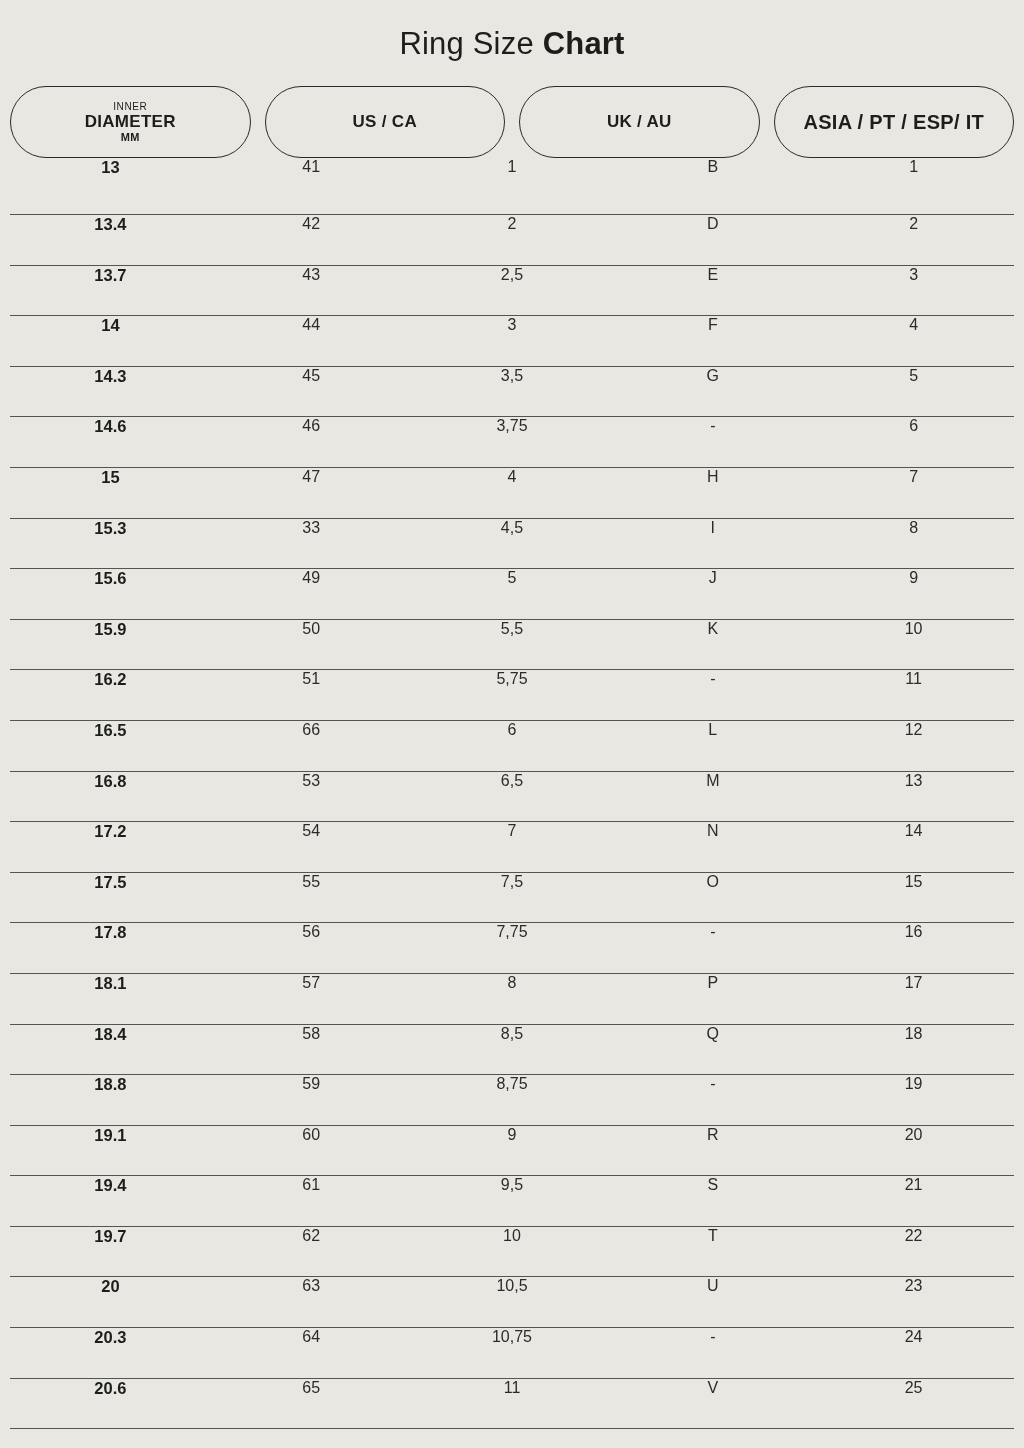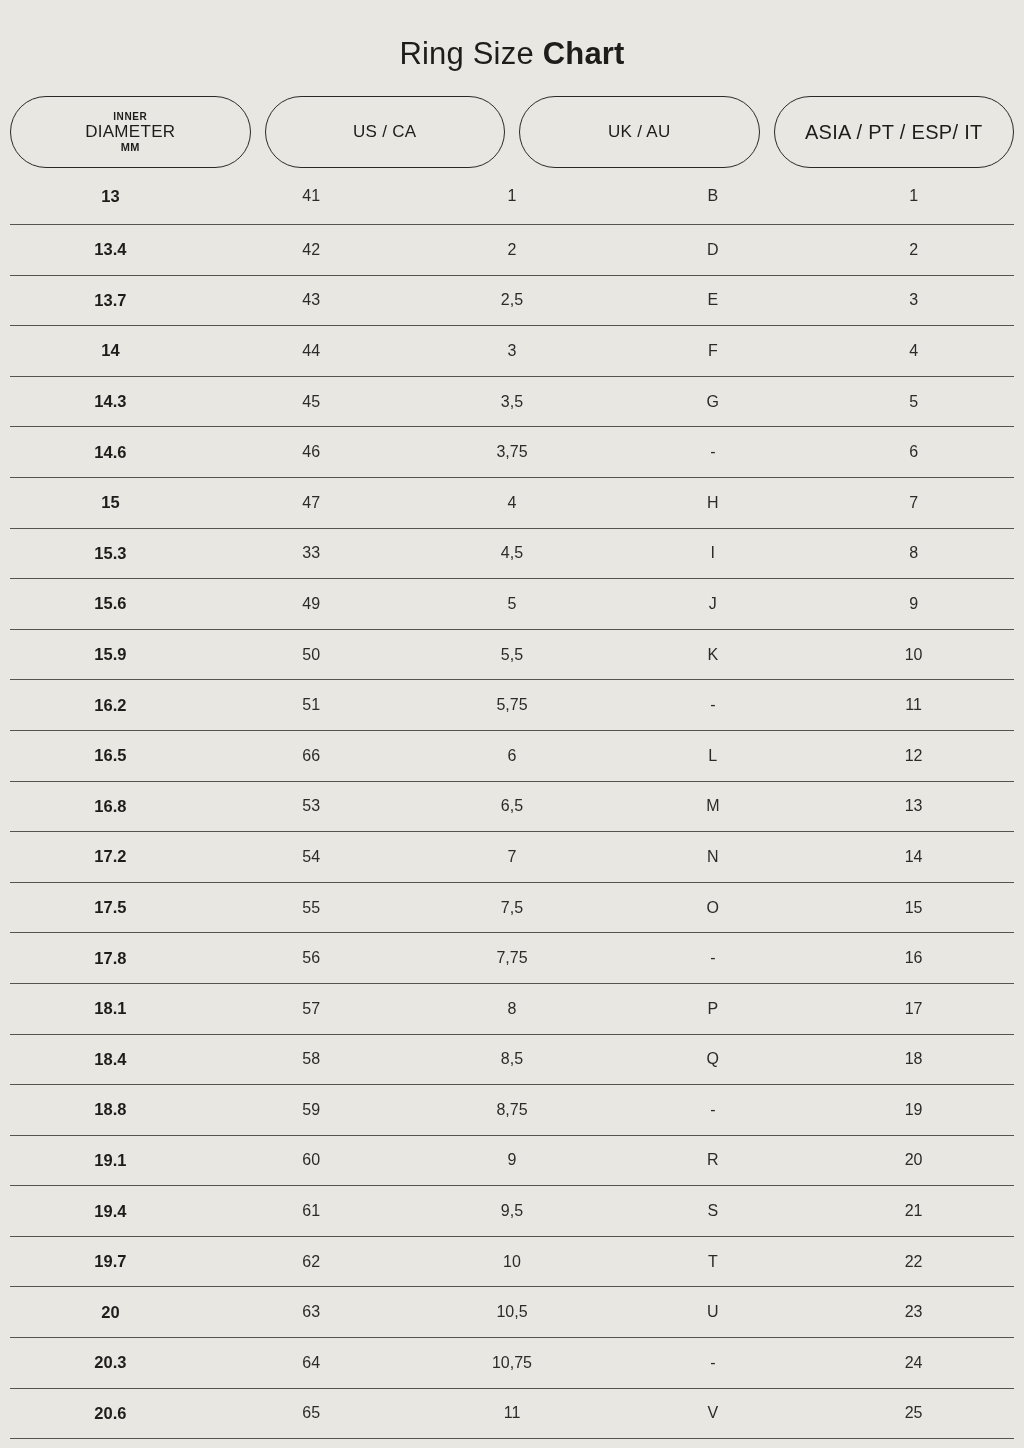--- a/index.html
+++ b/index.html
@@ -18,21 +18,21 @@
     position: relative;
     width: 1024px;
     height: 1448px;
     box-sizing: border-box;
   }
   .title {
     text-align: center;
     font-size: 31px;
     font-weight: 400;
     letter-spacing: 0.2px;
-    padding-top: 36px;
+    padding-top: 26px;
     margin: 0;
   }
   .title .strong {
     font-weight: 700;
   }
   .header-row {
     display: flex;
     margin: 24px 10px 0 10px;
     gap: 14px;
   }
@@ -44,43 +44,43 @@
     display: flex;
     flex-direction: column;
     align-items: center;
     justify-content: center;
     text-align: center;
     line-height: 1.12;
     box-sizing: border-box;
   }
   .head-cell .small-top {
     font-size: 10px;
-    font-weight: 700;
+    font-weight: 400;
     letter-spacing: 0.6px;
   }
   .head-cell .main {
     font-size: 17px;
-    font-weight: 400;
+    font-weight: 700;
     letter-spacing: 0.3px;
   }
   .head-cell .small-bot {
     font-size: 11px;
     font-weight: 700;
     letter-spacing: 0.4px;
   }
   .head-cell.two-line .main {
     font-size: 20px;
     line-height: 1.15;
   }
   .table-body {
     margin: 0 10px;
   }
   .row {
     display: flex;
-    align-items: center;
+    align-items: flex-start;
     height: 49.6px;
     border-bottom: 1.3px solid #55554f;
   }
   .row:first-child {
     border-top: none;
   }
   .cell {
     flex: 1 1 0;
     text-align: center;
     font-size: 16px;

